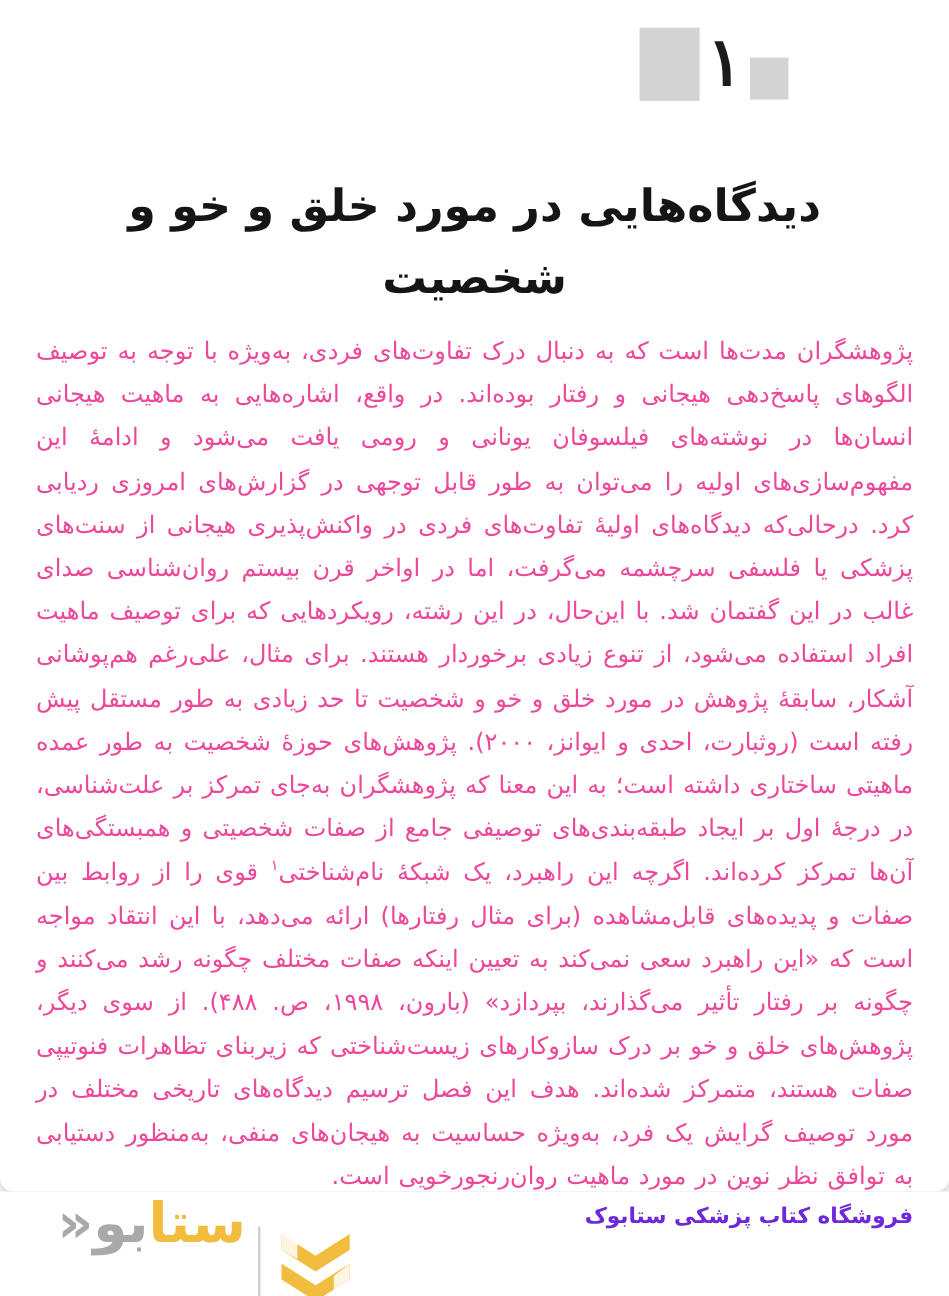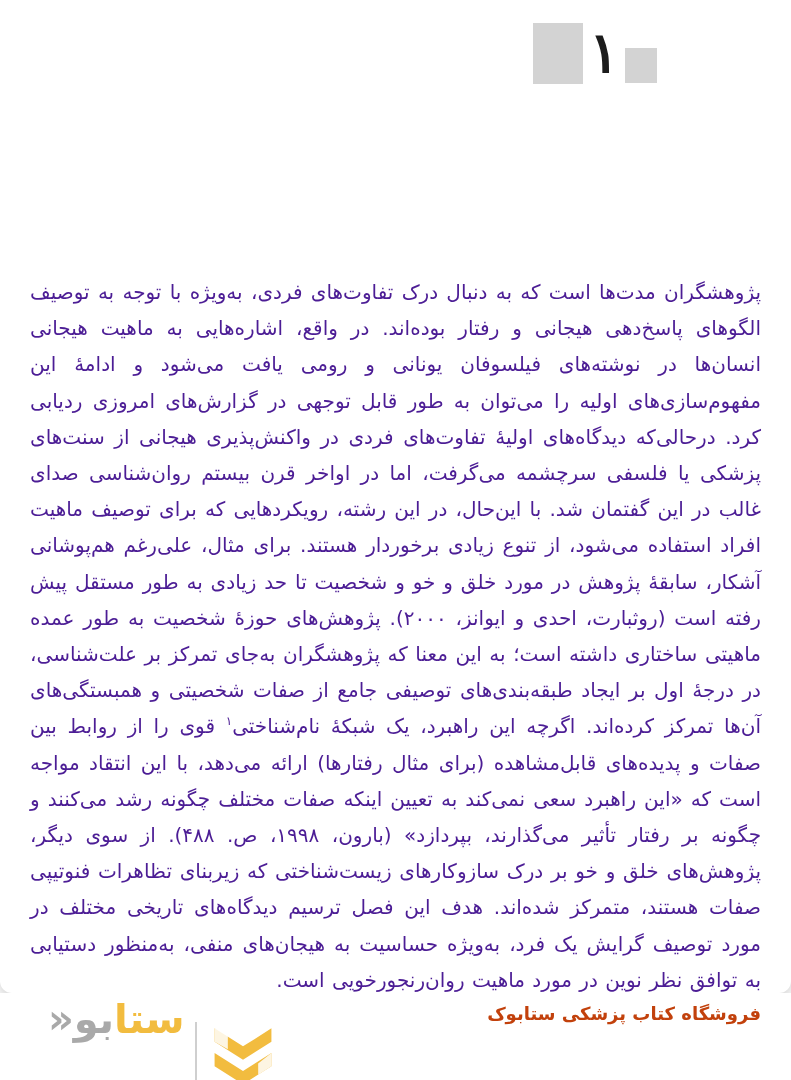--- a/index.html
+++ b/index.html
@@ -57,21 +57,21 @@
   }
 
   
   .body-text {
     position: absolute;
     left: 30px; top: 274px; width: 731px;
     direction: rtl;
     text-align: justify;
     font-size: 20px;
     line-height: 36.2px;
-    color: #4c1d95;
+    color: #ec4899;
     word-spacing: 1px;
   }
   .body-text sup {
     font-size: 12px;
     line-height: 0;
     vertical-align: super;
   }
 
   
   .footer {
@@ -83,21 +83,21 @@
   }
   .footer-right {
     position: absolute;
     right: 30px; top: 6px;
     text-align: center;
     direction: rtl;
   }
   .store-name {
     font-size: 18px;
     font-weight: 600;
-    color: #c2410c;
+    color: #6d28d9;
     line-height: 30px;
   }
   .website-url {
     direction: ltr;
     font-size: 23px;
     font-weight: bold;
     letter-spacing: 7px;
     color: #1d1d1d;
     line-height: 36px;
     white-space: nowrap;
@@ -108,21 +108,21 @@
     position: absolute;
     left: 48px; top: 8px;
     display: flex;
     align-items: center;
     gap: 10px;
     direction: ltr;
   }
   .logo-textblock { text-align: center; }
   .logo-wordmark {
     direction: rtl;
-    font-size: 40px;
+    font-size: 46px;
     font-weight: bold;
     line-height: 36px;
     letter-spacing: 1px;
     white-space: nowrap;
   }
   .wm-yellow { color: #f2bc3f; }
   .wm-gray   { color: #a9a9a9; }
   .logo-subtitle {
     direction: rtl;
     font-size: 13px;
@@ -140,20 +140,21 @@
 <body>
 
 <div class="page-sheet">
 
   <div class="chapter-ornament">
     <div class="sq-large"></div>
     <div class="chapter-number">۱</div>
     <div class="sq-small"></div>
   </div>
 
+  <h1 class="chapter-title">دیدگاه‌هایی در مورد خلق و خو و شخصیت</h1>
 
   <p class="body-text"><span>پژوهشگران مدت‌ها است که به دنبال درک تفاوت‌های فردی، به‌ویژه با توجه به توصیف الگوهای پاسخ‌دهی هیجانی و رفتار بوده‌اند. در واقع، اشاره‌هایی به ماهیت هیجانی انسان‌ها در نوشته‌های فیلسوفان یونانی و رومی یافت می‌شود و ادامهٔ این مفهوم‌سازی‌های اولیه را می‌توان به طور قابل توجهی در گزارش‌های امروزی ردیابی کرد. درحالی‌که دیدگاه‌های اولیهٔ تفاوت‌های فردی در واکنش‌پذیری هیجانی از سنت‌های پزشکی یا فلسفی سرچشمه می‌گرفت، اما در اواخر قرن بیستم روان‌شناسی صدای غالب در این گفتمان شد. با این‌حال، در این رشته، رویکردهایی که برای توصیف ماهیت افراد استفاده می‌شود، از تنوع زیادی برخوردار هستند. برای مثال، علی‌رغم هم‌پوشانی آشکار، سابقهٔ پژوهش در مورد خلق و خو و شخصیت تا حد زیادی به طور مستقل پیش رفته است (روثبارت، احدی و ایوانز، ۲۰۰۰). پژوهش‌های حوزهٔ شخصیت به طور عمده ماهیتی ساختاری داشته است؛ به این معنا که پژوهشگران به‌جای تمرکز بر علت‌شناسی، در درجهٔ اول بر ایجاد طبقه‌بندی‌های توصیفی جامع از صفات شخصیتی و همبستگی‌های آن‌ها تمرکز کرده‌اند. اگرچه این راهبرد، یک شبکهٔ نام‌شناختی</span><sup>۱</sup><span> قوی را از روابط بین صفات و پدیده‌های قابل‌مشاهده (برای مثال رفتارها) ارائه می‌دهد، با این انتقاد مواجه است که «این راهبرد سعی نمی‌کند به تعیین اینکه صفات مختلف چگونه رشد می‌کنند و چگونه بر رفتار تأثیر می‌گذارند، بپردازد» (بارون، ۱۹۹۸، ص. ۴۸۸). از سوی دیگر، پژوهش‌های خلق و خو بر درک سازوکارهای زیست‌شناختی که زیربنای تظاهرات فنوتیپی صفات هستند، متمرکز شده‌اند. هدف این فصل ترسیم دیدگاه‌های تاریخی مختلف در مورد توصیف گرایش یک فرد، به‌ویژه حساسیت به هیجان‌های منفی، به‌منظور دستیابی به توافق نظر نوین در مورد ماهیت روان‌رنجورخویی است.</span></p>
 
 </div>
 
 <div class="footer">
 
   <div class="footer-right">
     <div class="store-name">فروشگاه کتاب پزشکی ستابوک</div>
   </div>

